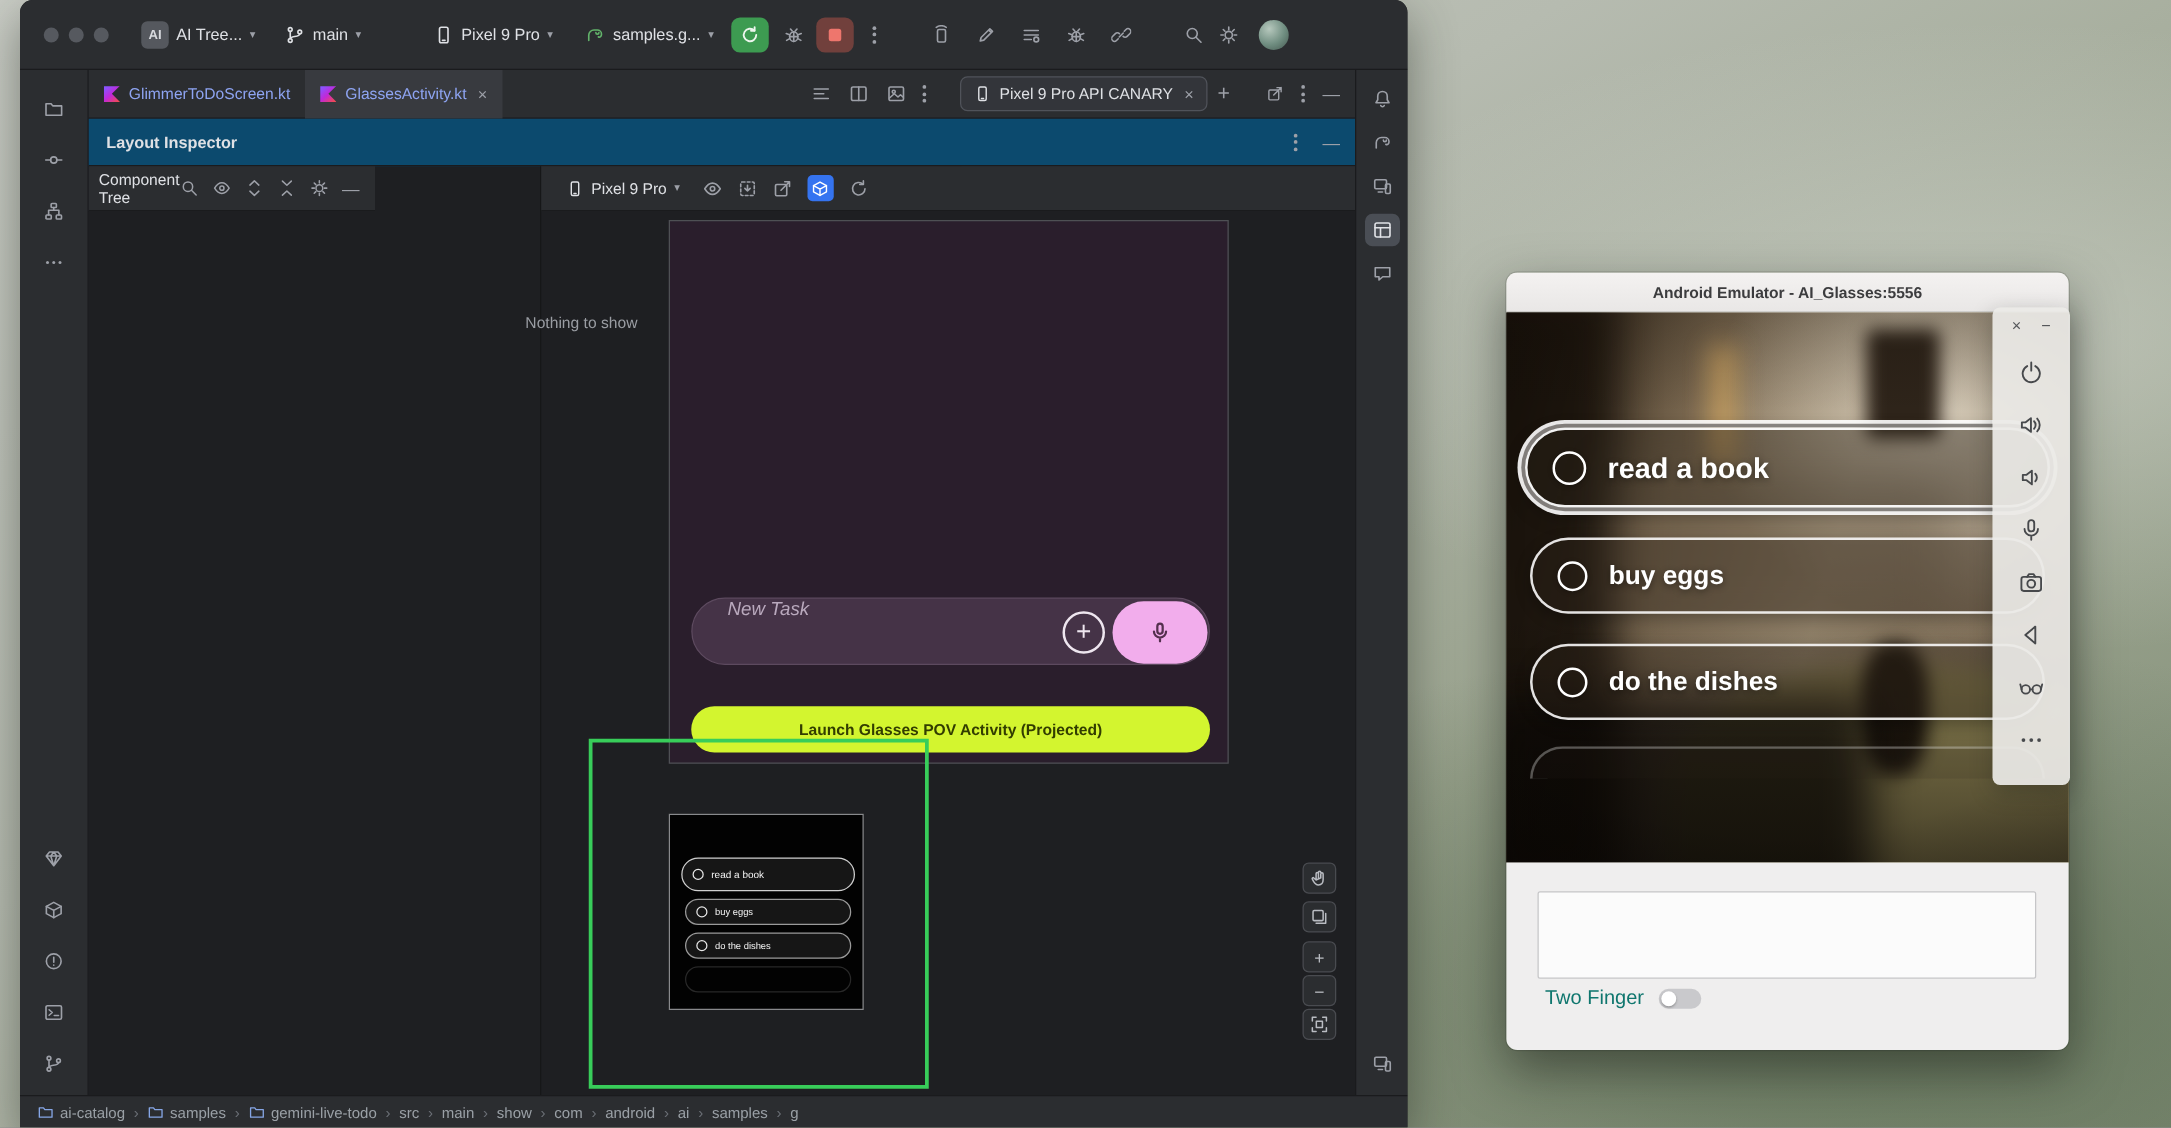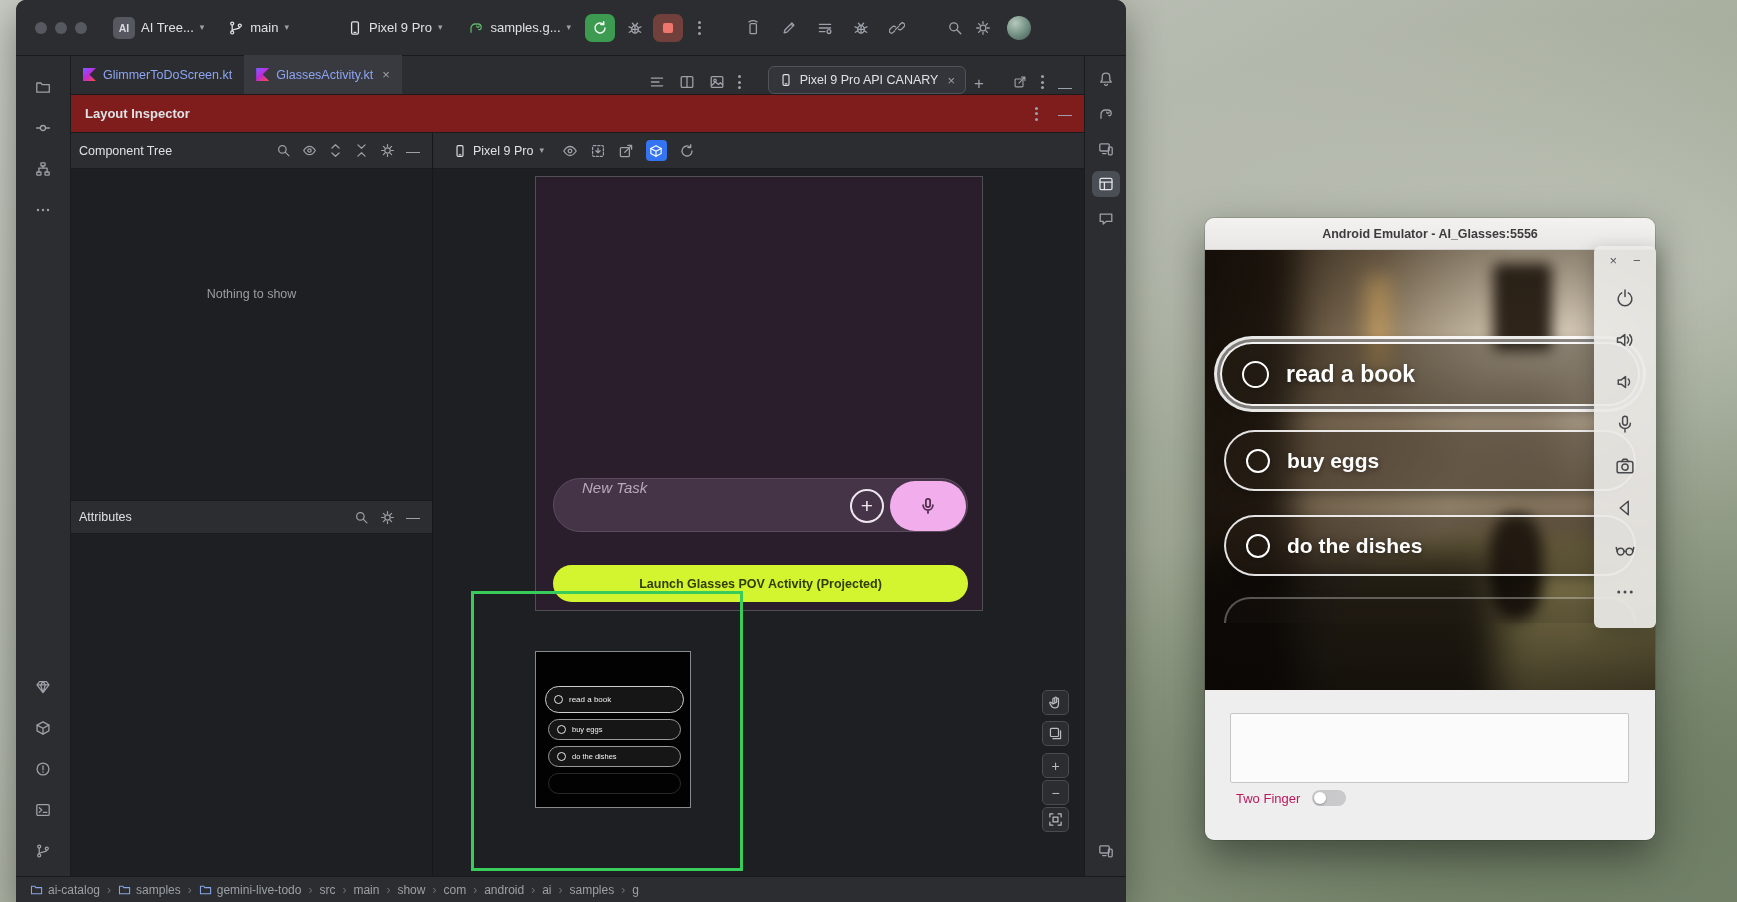--- a/index.html
+++ b/index.html
@@ -27,38 +27,38 @@
   .stopsq{width:10px;height:10px;border-radius:2px;background:#ee766d}
   .tb-cluster{display:flex;gap:8px}
   .avatar{width:24px;height:24px;border-radius:50%;margin-left:10px;background:radial-gradient(circle at 35% 30%, #b6c8bd, #6f8d80 55%, #44574f);cursor:pointer}
 
   .left-strip{position:absolute;left:0;top:56px;width:55px;bottom:26px;background:#2b2d30;border-right:1px solid #1a1b1d;display:flex;flex-direction:column;align-items:center;padding:18px 0 12px 0;gap:15px}
   .right-strip{position:absolute;right:0;top:56px;width:42px;bottom:26px;background:#2b2d30;border-left:1px solid #1a1b1d;display:flex;flex-direction:column;align-items:center;padding:10px 0 12px 0;gap:9px}
   .strip-btn{width:28px;height:26px;display:flex;align-items:center;justify-content:center;color:#9da0a8;border-radius:6px;cursor:pointer}
   .strip-btn.active{background:#4a4e55;color:#e1e3e7}
   .strip-spacer{margin-top:auto}
 
-  .tabbar{position:absolute;left:55px;right:42px;top:56px;height:39px;background:#2b2d30;border-bottom:1px solid #1a1b1d;display:flex;align-items:flex-end;padding-right:12px}
+  .tabbar{position:absolute;left:55px;right:42px;top:56px;height:39px;background:#2b2d30;border-bottom:1px solid #1a1b1d;display:flex;align-items:center;padding-right:12px}
   .tab{display:flex;align-items:center;gap:7px;height:39px;padding:0 12px;font-size:12.5px;cursor:pointer}
   .tab.active{background:#383a3f}
   .tab-label{color:#8ea4f2}
   .tclose{color:#9da0a8;font-size:13px;margin-left:2px}
   .kicon{width:13px;height:13px;background:linear-gradient(140deg,#8a53ff 10%,#c128d8 50%,#ef4857 90%);clip-path:polygon(0 0,100% 0,50% 50%,100% 100%,0 100%)}
   .vtb{width:26px;height:24px;display:flex;align-items:center;justify-content:center;color:#9da0a8;border-radius:5px;background:none;border:none;cursor:pointer}
   .devtab{display:flex;align-items:center;gap:7px;height:28px;padding:0 10px;border:1px solid #50535a;border-radius:6px;background:#33353a;color:#dfe1e5;font-size:12.5px;margin-left:18px;cursor:pointer}
   .plusbtn{background:none;border:none;color:#9da0a8;font-size:17px;width:26px;cursor:pointer}
   .minbtn{color:#9da0a8;font-size:14px;line-height:1;cursor:pointer}
 
   
   .inspector{position:absolute;left:55px;right:42px;top:95px;bottom:26px;background:#1e1f22}
-  .insp-header{height:38px;background:#7f1d1d;border-bottom:1px solid #1a1b1d;display:flex;align-items:center;padding:0 12px 0 14px}
+  .insp-header{height:38px;background:#0c4a6e;border-bottom:1px solid #1a1b1d;display:flex;align-items:center;padding:0 12px 0 14px}
   .insp-title{font-size:13px;font-weight:600;color:#dfe1e5}
   .insp-hicons{margin-left:auto;display:flex;align-items:center;gap:12px}
   .insp-body{position:absolute;top:38px;left:0;right:0;bottom:0;display:flex}
-  .left-col{width:362px;border-right:1px solid #161718;display:flex;flex-direction:column}
+  .left-col{width:362px;border-right:1px solid #161718;display:flex;flex-direction:row}
   .ct-toolbar,.attr-header{height:36px;background:#2b2d30;border-bottom:1px solid #1a1b1d;display:flex;align-items:center;padding:0 12px 0 8px}
   .attr-header{height:34px;border-top:1px solid #1a1b1d}
   .panel-label{font-size:12.5px;color:#dfe1e5}
   .tool-icons{margin-left:auto;display:flex;align-items:center;gap:11px;color:#9da0a8}
   .tool-icons svg.ic{width:15px;height:15px}
   .ct-content{flex:0 0 331px;position:relative}
   .attr-content{flex:1;position:relative}
   .empty-msg{position:absolute;left:0;right:0;text-align:center;font-size:12.5px;color:#9a9da3}
   .right-col{flex:1;display:flex;flex-direction:column}
   .proc-toolbar{height:36px;background:#2b2d30;border-bottom:1px solid #1a1b1d;display:flex;align-items:center;padding-left:20px}
@@ -117,21 +117,21 @@
   .gi-c{border:2.5px solid #fff;border-radius:50%;box-shadow:0 1px 4px rgba(0,0,0,.3);flex:0 0 auto}
   .g1{left:15px;top:92px;width:420px;height:64px;font-size:23px;background:rgba(44,36,26,.42);border:2px solid rgba(255,255,255,.95);box-shadow:0 0 0 3px rgba(25,19,13,.5),0 0 0 6px rgba(255,255,255,.9),0 6px 16px rgba(0,0,0,.35)}
   .g1 .gi-c{width:27px;height:27px}
   .g2,.g3{left:19px;width:412px;height:61px;font-size:21px;background:rgba(44,36,26,.4);border:2px solid rgba(255,255,255,.88);box-shadow:0 4px 12px rgba(0,0,0,.3)}
   .g2{top:180px}.g3{top:265px}
   .g2 .gi-c,.g3 .gi-c{width:24px;height:24px;border-width:2px}
   .g4{left:19px;top:347px;width:412px;height:26px;border:2px solid rgba(255,255,255,.55);border-bottom:none;border-radius:30px 30px 0 0;background:rgba(44,36,26,.25);opacity:.55}
   .emu-bottom{height:150px;background:#efeeee;position:relative}
   .emu-input{position:absolute;left:25px;top:23px;width:399px;height:70px;background:#fbfbfb;border:1px solid #c6c6c8;border-radius:2px;cursor:text}
   .tf-row{position:absolute;left:31px;top:100px;display:flex;align-items:center;gap:12px}
-  .tf-label{font-size:13px;color:#be185d}
+  .tf-label{font-size:16px;color:#0f766e}
   .toggle{width:34px;height:16px;border-radius:9px;background:#c9c9cc;position:relative;display:inline-block;cursor:pointer}
   .toggle i{position:absolute;left:2px;top:2px;width:12px;height:12px;border-radius:50%;background:#fff;box-shadow:0 1px 2px rgba(0,0,0,.3)}
 
   .emu-tools{position:absolute;left:1594px;top:246px;width:62px;height:382px;background:rgba(235,233,230,.93);border-radius:6px;box-shadow:0 6px 18px rgba(30,34,26,.3);display:flex;flex-direction:column;align-items:center;padding-top:8px}
   .et-top{display:flex;gap:16px;color:#55575a;font-size:13px;line-height:1;margin-bottom:4px}
   .et-top span{cursor:pointer}
   .etb{width:34px;height:30px;display:flex;align-items:center;justify-content:center;color:#47494c;background:none;border:none;margin-top:12px;cursor:pointer}
   .etb svg.ic{width:20px;height:20px;stroke-width:1.2}
 </style>
 </head>

